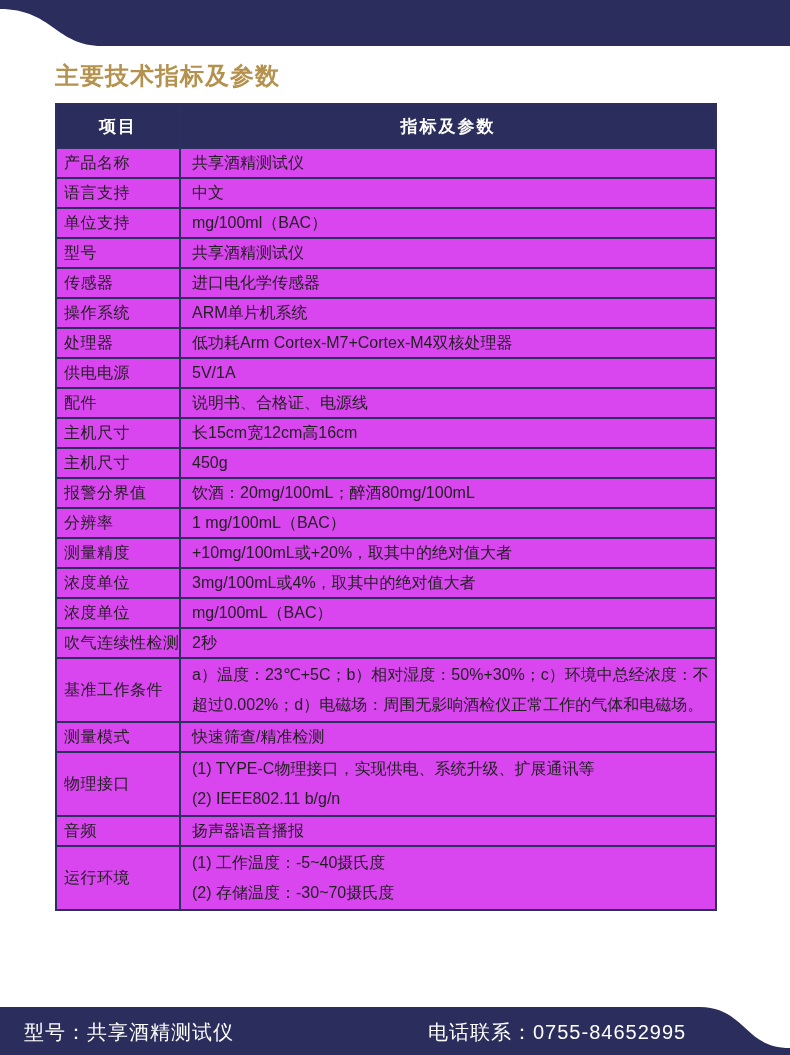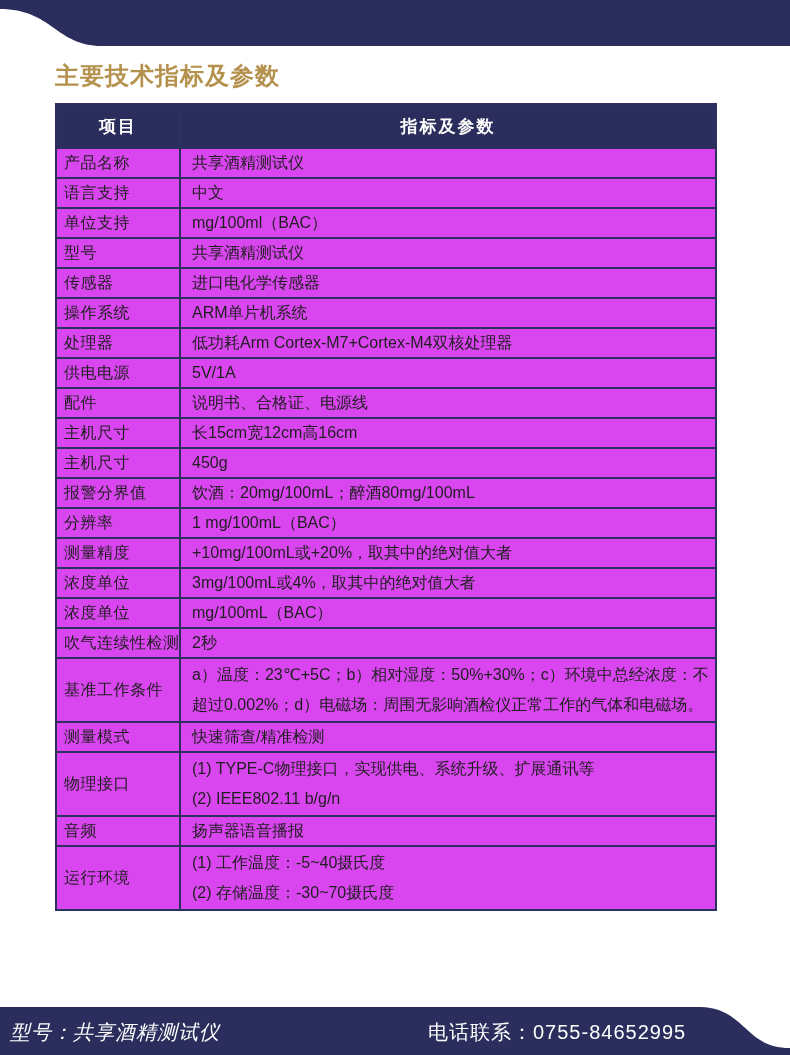--- a/index.html
+++ b/index.html
@@ -38,21 +38,21 @@
   }
   td.c1{padding-left:7px;padding-right:0;letter-spacing:0.5px;white-space:nowrap;}
   td.c2{padding-left:11px;padding-right:6px;}
   td.c2 div{line-height:26px;}
   tr.tall td{height:58px;}
   tr.tall td.c2 div{line-height:30px;}
   .footer-text{
     position:absolute;top:1019px;left:0;width:790px;
     color:#ffffff;font-size:20px;letter-spacing:1px;
   }
-  .footer-model{position:absolute;left:10px;top:0;font-style:italic;}
+  .footer-model{position:absolute;left:24px;top:0;}
   .footer-phone{position:absolute;left:428px;top:0;}
 </style>
 </head>
 <body>
 
 <svg class="band band-top" width="790" height="48" viewBox="0 0 790 48">
   <path d="M0,0 L790,0 L790,46 L102,46 C56,46 52,9 0,9 Z" fill="#2b2e5c"></path>
 </svg>
 
 <h1 class="page-title">主要技术指标及参数</h1>

